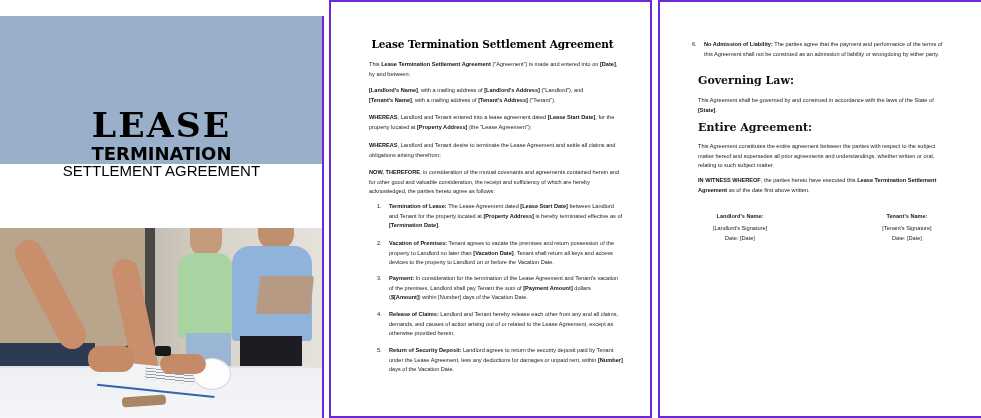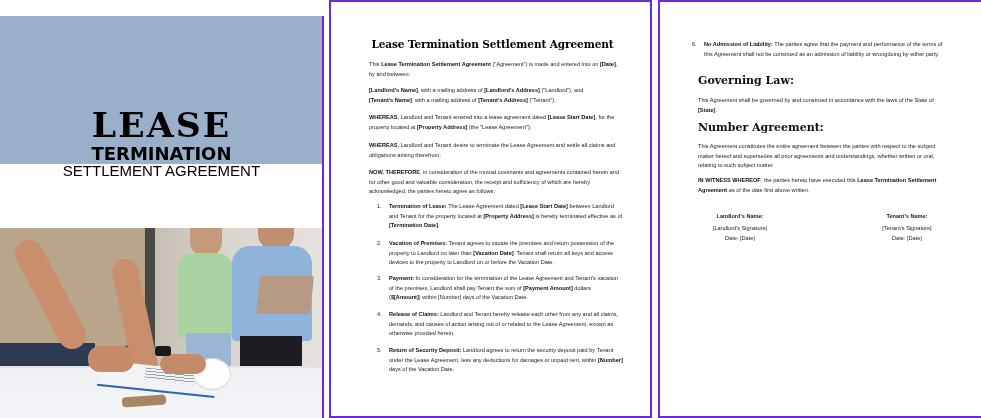--- a/index.html
+++ b/index.html
@@ -144,21 +144,21 @@
   <div class="list-item" style="top:38px; left:32px; width:254px;">
     <span class="num">6.</span>
     <b>No Admission of Liability:</b><span> The parties agree that the payment and performance of the terms of this Agreement shall not be construed as an admission of liability or wrongdoing by either party.</span>
   </div>
 
   <div class="h2" style="top:74px;">Governing Law:</div>
   <div class="para" style="top:94px; width:252px;">
     <span>This Agreement shall be governed by and construed in accordance with the laws of the State of </span><b>[State]</b><span>.</span>
   </div>
 
-  <div class="h2" style="top:121px;">Number Agreement:</div>
+  <div class="h2" style="top:121px;">Entire Agreement:</div>
   <div class="para" style="top:140px; width:252px;">
     <span>This Agreement constitutes the entire agreement between the parties with respect to the subject matter hereof and supersedes all prior agreements and understandings, whether written or oral, relating to such subject matter.</span>
   </div>
 
   <div class="para" style="top:174px; width:252px;">
     <b>IN WITNESS WHEREOF</b><span>, the parties hereto have executed this </span><b>Lease Termination Settlement Agreement</b><span> as of the date first above written.</span>
   </div>
 
   <div class="sig" style="left:35px; top:210px;">
     <div style="font-weight:bold;">Landlord's Name:</div>

